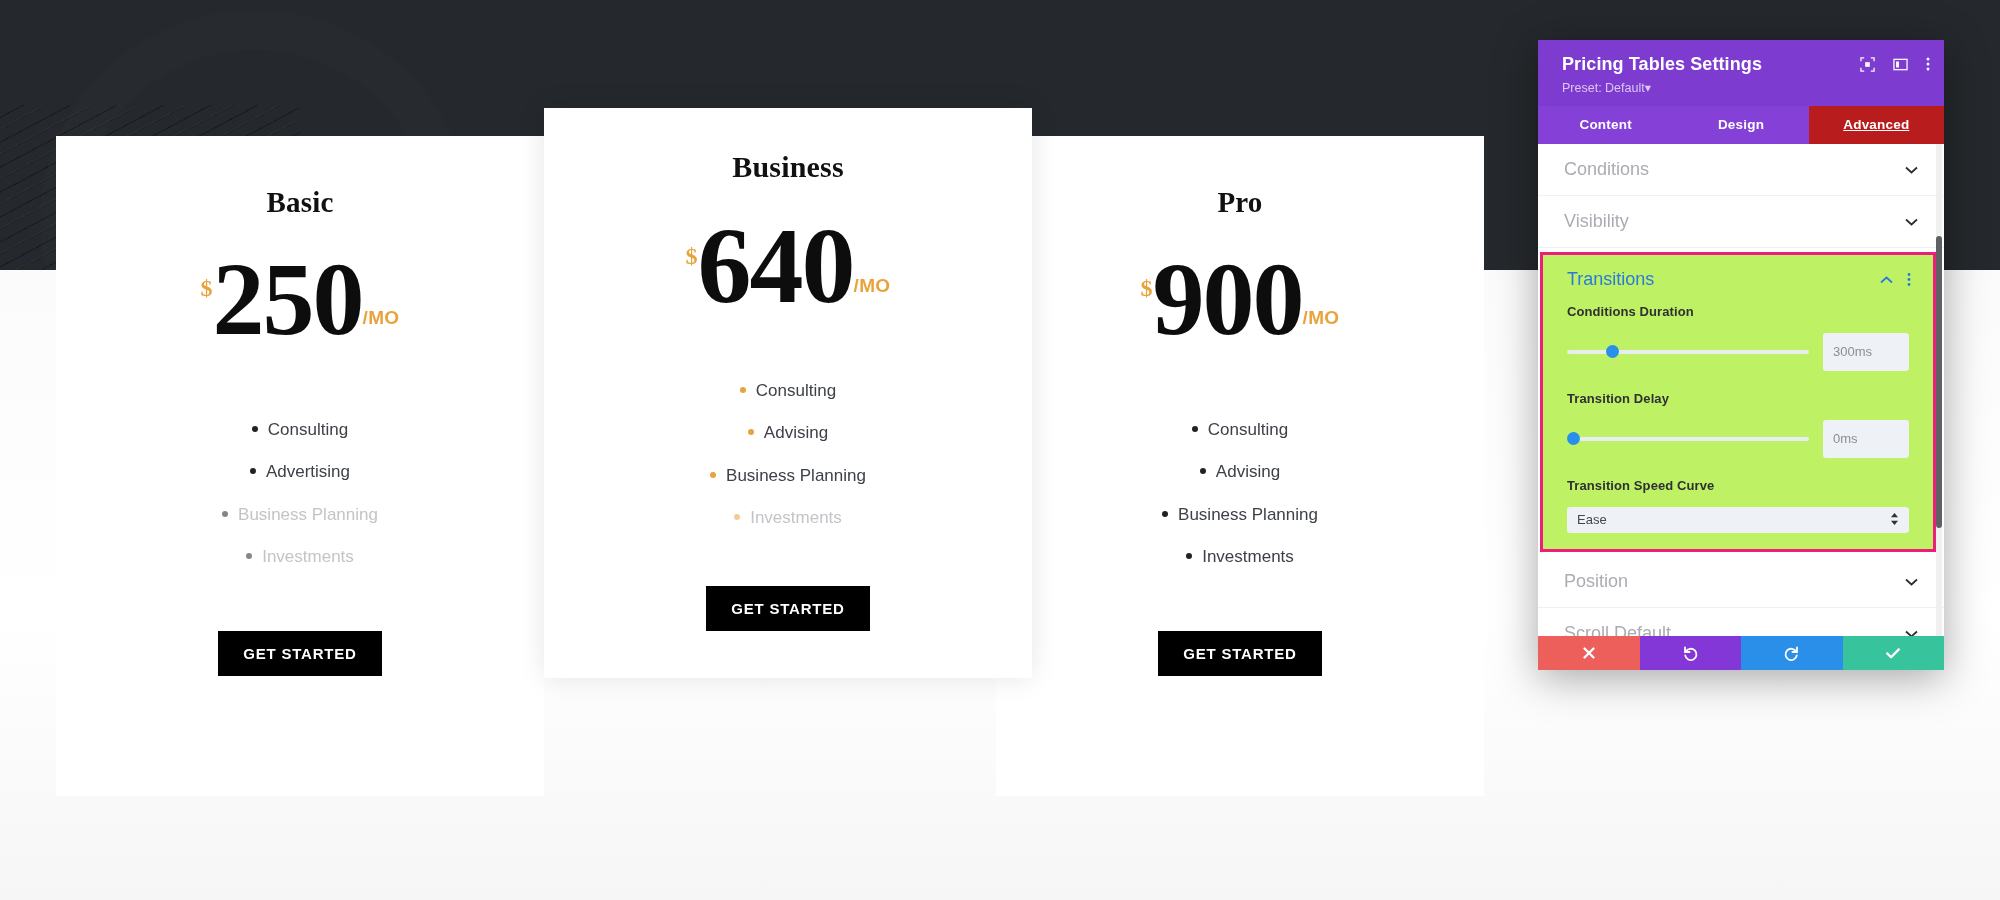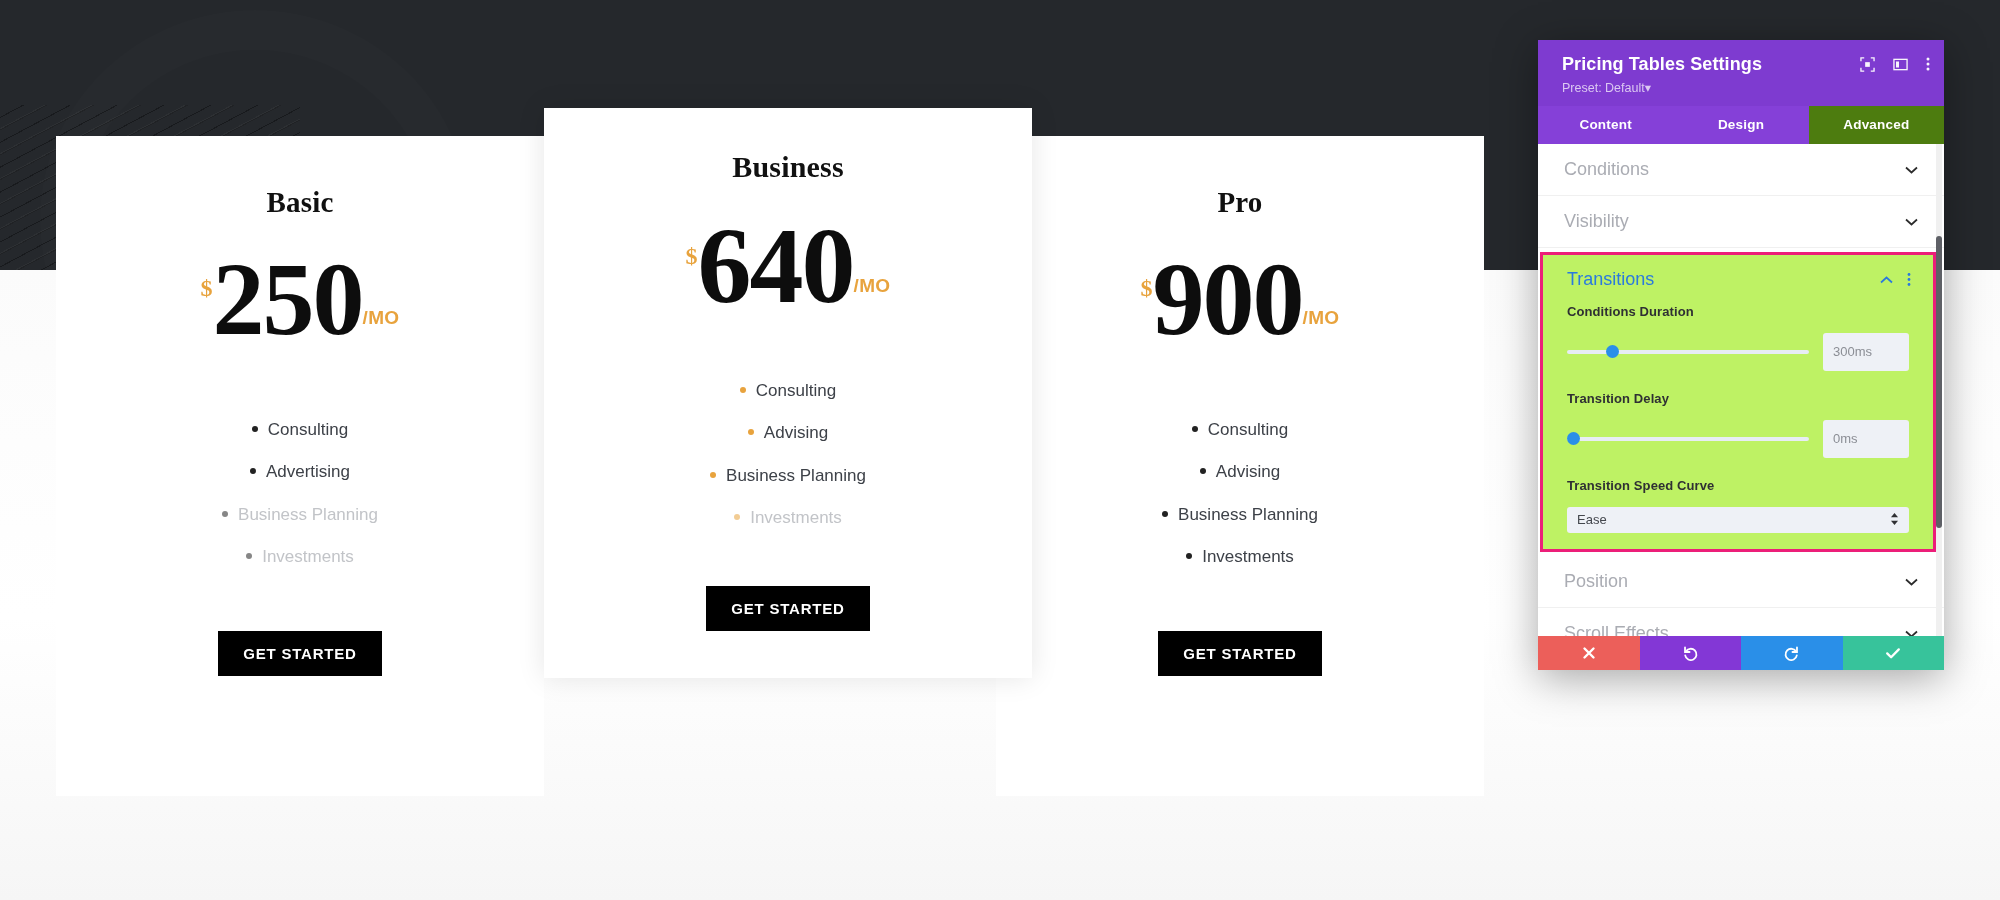--- a/index.html
+++ b/index.html
@@ -174,21 +174,21 @@
 
   .modal-tabs {
     display: flex; background: #8540d8; flex: 0 0 auto;
   }
   .modal-tab {
     flex: 1; text-align: center;
     padding: 11px 0 12px;
     color: #ffffff; font-size: 13.5px; font-weight: bold;
     cursor: pointer; letter-spacing: 0.2px;
   }
-  .modal-tab.active { background: #4d7c0f; }
+  .modal-tab.active { background: #b91c1c; text-decoration: underline; }
 
   .modal-body {
     flex: 1 1 auto; overflow: hidden; position: relative;
     background: #ffffff;
   }
   .scroll-track {
     position: absolute; right: 2px; top: 0; width: 6px; bottom: 0;
     background: #f0f0f0;
   }
   .scroll-thumb {
@@ -422,21 +422,21 @@
       <div class="acc-row">
         <span class="acc-label">Position</span>
         <span class="chev">
           <svg width="13" height="8" viewBox="0 0 13 8" fill="none" stroke="#2b2b2b" stroke-width="1.7">
               <path d="M1 1.5L6.5 6.5 12 1.5"></path>
             </svg>
         </span>
       </div>
 
       <div class="acc-row">
-        <span class="acc-label">Scroll Effects</span>
+        <span class="acc-label">Scroll Default</span>
         <span class="chev">
           <svg width="13" height="8" viewBox="0 0 13 8" fill="none" stroke="#2b2b2b" stroke-width="1.7">
               <path d="M1 1.5L6.5 6.5 12 1.5"></path>
             </svg>
         </span>
       </div>
 
       <div class="help-row">
         
         

